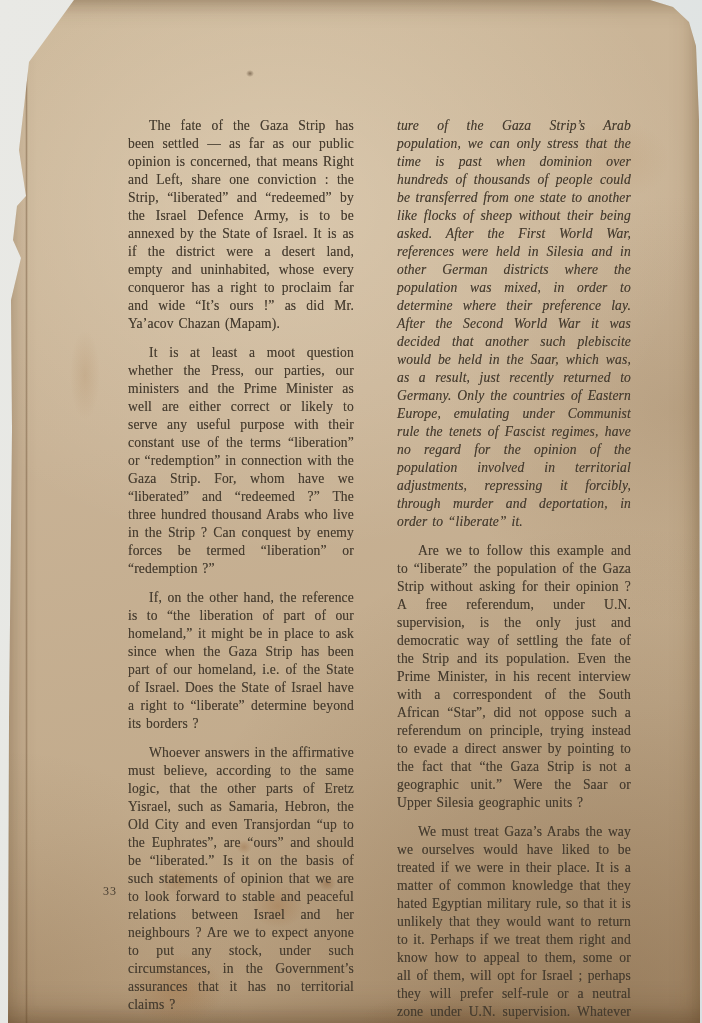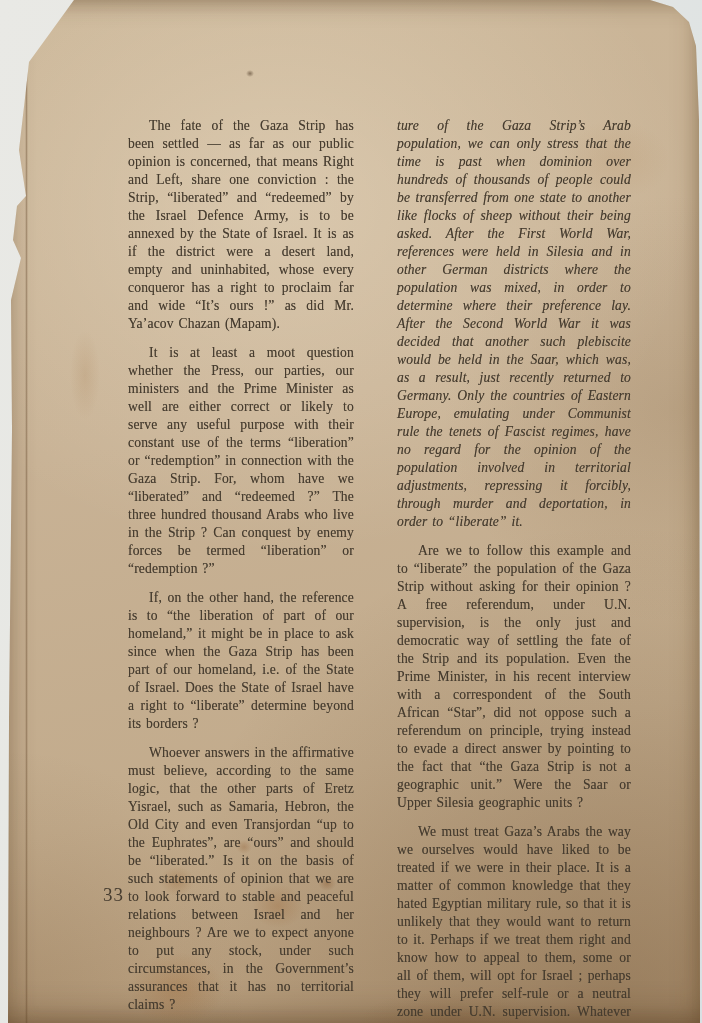--- a/index.html
+++ b/index.html
@@ -60,21 +60,21 @@
     font-size:13.6px;
     line-height:18px;
     letter-spacing:0.15px;
     word-spacing:1.2px;
     color:#463c2f;
     text-shadow:0 0 0.5px rgba(70,60,47,0.55);
   }
   .col p.continuation{text-indent:0;font-style:italic;}
   .page-number{
     position:absolute;left:103px;top:884px;
-    font-size:19px;color:#463c2f;
+    font-size:12px;color:#463c2f;
     letter-spacing:1px;
     text-align:center;
   }
 </style>
 </head>
 <body>
 
 <div class="page">
   <div class="fold-line"></div>
 

